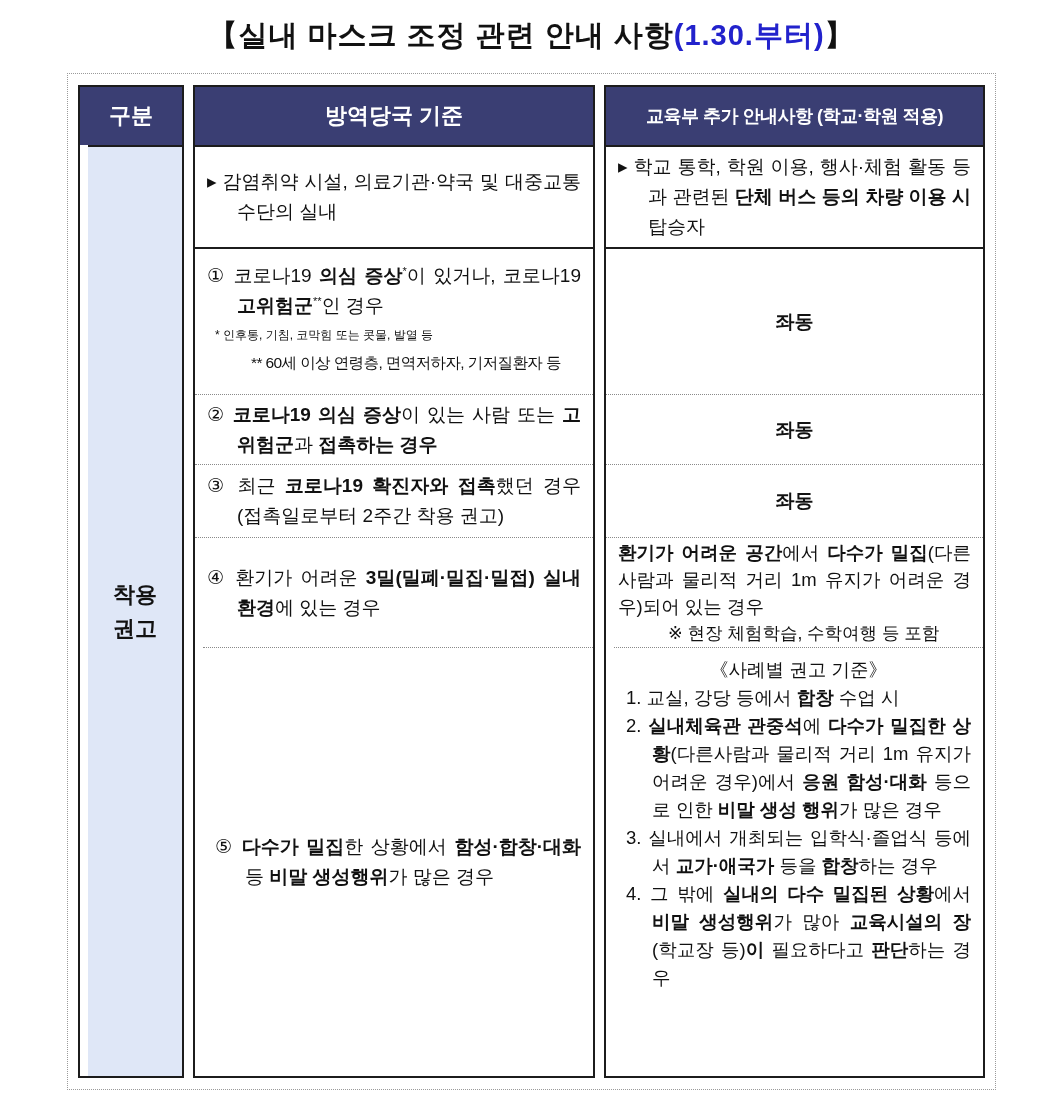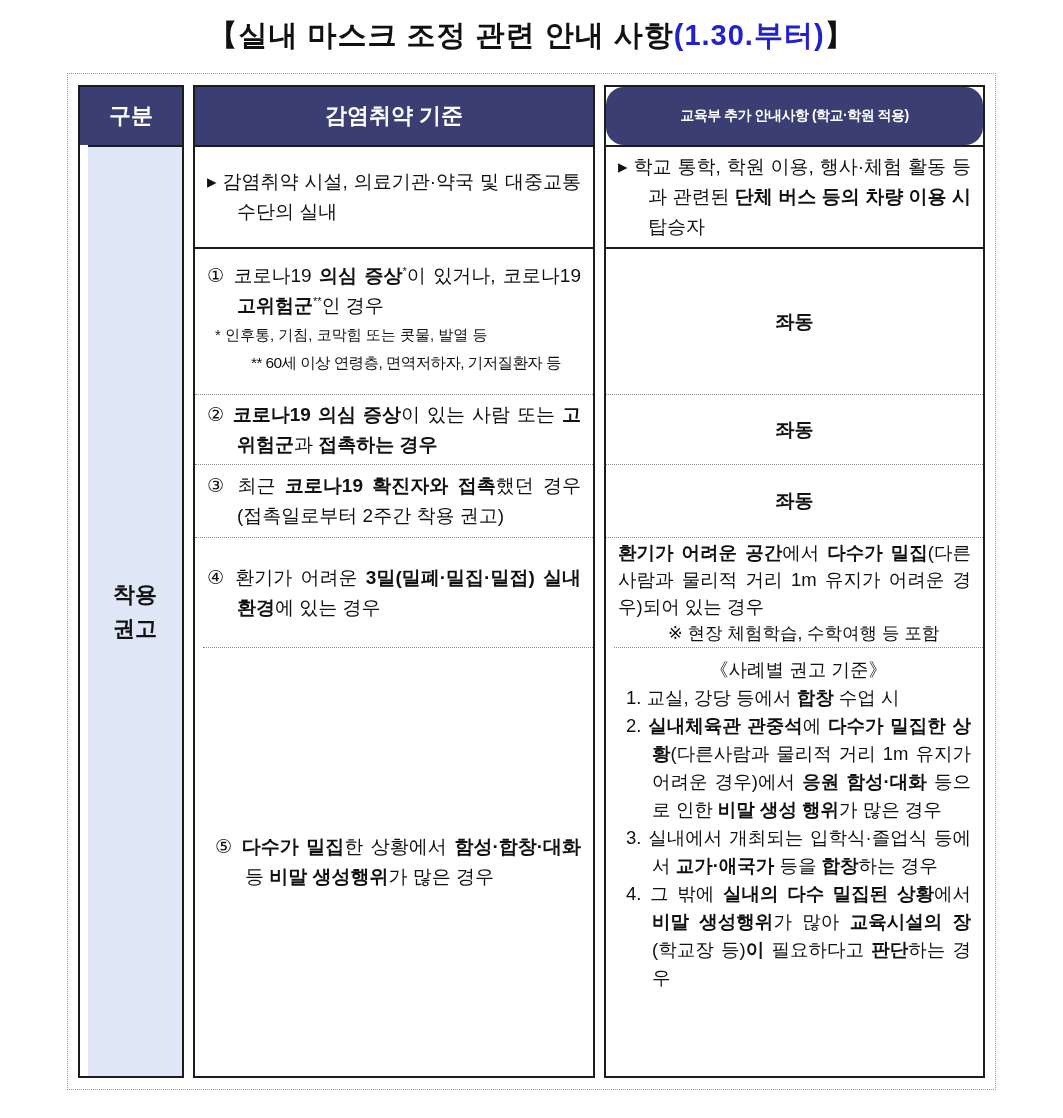--- a/index.html
+++ b/index.html
@@ -25,21 +25,21 @@
   .cols{display:flex;gap:9px;height:100%;}
   .col{border:2px solid #1c1c1c;display:flex;flex-direction:column;background:#fff;}
   .col-category{width:106px;}
   .col-authority{width:402px;}
   .col-moe{flex:1;}
 
   
   .hrow{height:58px;background:var(--header-bg);color:#fff;font-weight:bold;
     display:flex;align-items:center;justify-content:center;text-align:center;}
   .hrow.h1,.hrow.h2{font-size:22px;}
-  .hrow.h3{font-size:14px;letter-spacing:-0.5px;padding:0 21px;border-radius:18px;}
+  .hrow.h3{font-size:18px;letter-spacing:-0.5px;padding:0 21px;}
   .r-duty{height:102px;}
   .r1{height:147px;}
   .r2{height:70px;}
   .r3{height:73px;}
   .r4{height:110px;}
   .r5{flex:1;margin-left:8px;}
 
   .cell{padding:6px 12px;display:flex;flex-direction:column;justify-content:center;
     font-size:19px;line-height:30px;}
   .sep-solid{border-top:2px solid #1c1c1c;}
@@ -51,21 +51,21 @@
   .label-duty{background:var(--duty-bg);}
   .label-recommend{background:var(--recommend-bg);}
 
   
   .jwadong{display:flex;align-items:center;justify-content:center;
     font-weight:bold;font-size:19px;}
 
   
   .tl{text-align:justify;}
   .item{padding-left:30px;text-indent:-30px;}
-  .note1{font-size:15px;line-height:28px;padding-left:8px;}
+  .note1{font-size:12px;line-height:28px;padding-left:8px;}
   .note2{font-size:15.5px;line-height:28px;letter-spacing:-0.6px;margin-left:44px;}
   .mark{font-size:17.5px;line-height:27px;padding-left:6px;margin-left:44px;}
   .ctr{text-align:center;}
   .b{font-weight:bold;}
   sup{font-size:11px;line-height:0;}
 
   
   .cell.top{justify-content:flex-start;padding-top:12px;}
   .cell.tight{line-height:27px;font-size:18.5px;}
   .cell.list{line-height:28px;font-size:18.5px;justify-content:flex-start;padding-top:8px;}
@@ -82,21 +82,21 @@
 
   <div class="table-wrap">
     <div class="cols">
 
       <div class="col col-category">
         <div class="hrow h1">구분</div>
         <div class="label-cell label-recommend sep-solid r5">착용 권고</div>
       </div>
 
       <div class="col col-authority">
-        <div class="hrow h2">감염취약 기준</div>
+        <div class="hrow h2">방역당국 기준</div>
         <div class="cell sep-solid r-duty">
             <div class="tl item"><span>▸  감염취약 시설, 의료기관·약국 및 대중교통수단의 실내</span></div>
           </div>
         <div class="cell sep-solid r1 top">
             <div class="tl item"><span>① 코로나19 </span><span class="b">의심 증상</span><sup>*</sup><span>이 있거나, 코로나19 </span><span class="b">고위험군</span><sup>**</sup><span>인 경우</span></div>
             <div class="tl note1"><span>* 인후통, 기침, 코막힘 또는 콧물, 발열 등</span></div>
             <div class="tl note2"><span>** 60세 이상 연령층, 면역저하자, 기저질환자 등</span></div>
           </div>
         <div class="cell sep-dot r2">
             <div class="tl item"><span>② </span><span class="b">코로나19 의심 증상</span><span>이 있는 사람 또는 </span><span class="b">고위험군</span><span>과 </span><span class="b">접촉하는 경우</span></div>

